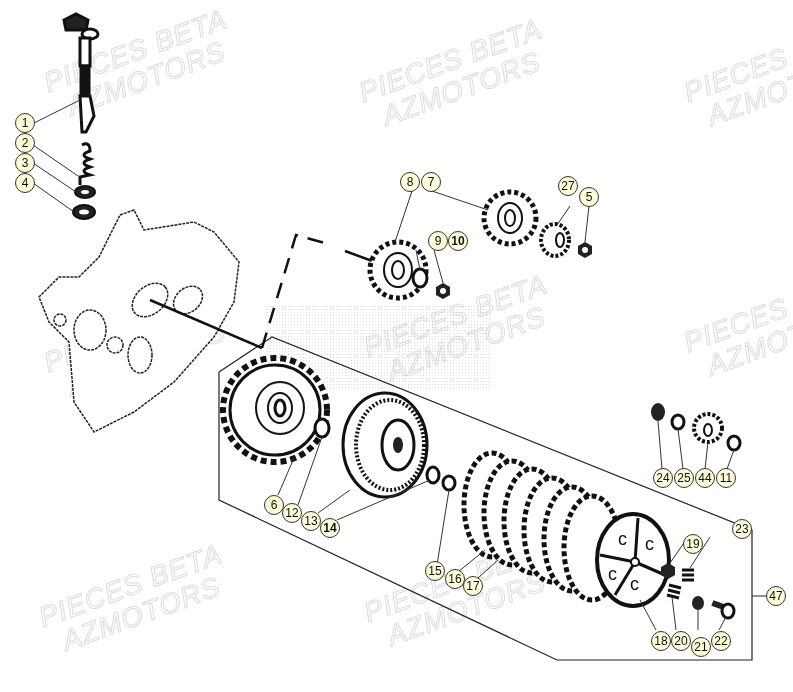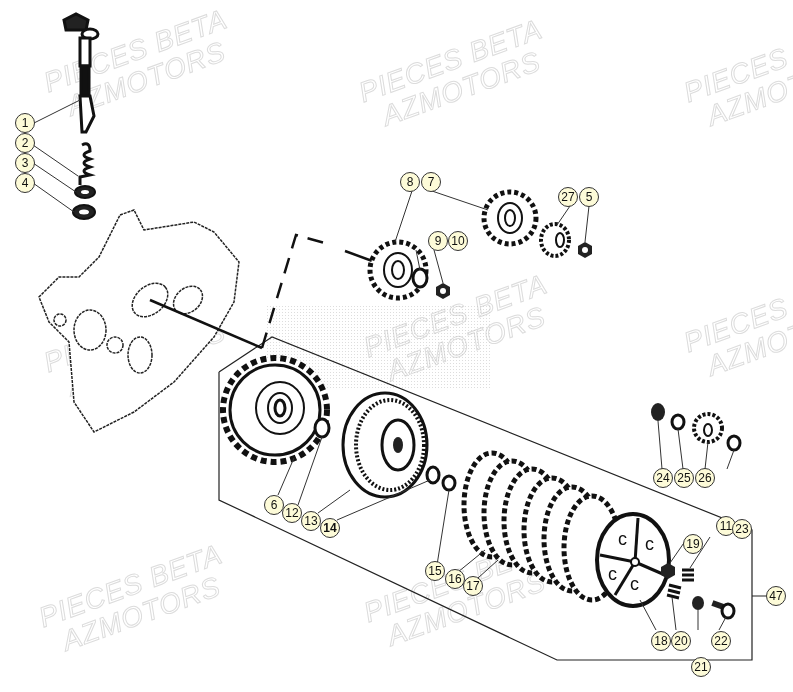--- a/index.html
+++ b/index.html
@@ -210,34 +210,34 @@
     <line x1="710" y1="537" x2="690" y2="568"></line>
   </g>
 </svg>
 
 <div class="callout" style="left:15px;top:113px;">1</div>
 <div class="callout" style="left:15px;top:133px;">2</div>
 <div class="callout" style="left:15px;top:153px;">3</div>
 <div class="callout" style="left:15px;top:173px;">4</div>
 <div class="callout" style="left:400px;top:172px;">8</div>
 <div class="callout" style="left:421px;top:172px;">7</div>
-<div class="callout" style="left:558px;top:187px;">27</div>
+<div class="callout" style="left:558px;top:176px;">27</div>
 <div class="callout" style="left:579px;top:187px;">5</div>
 <div class="callout" style="left:428px;top:231px;">9</div>
-<div class="callout" style="left:448px;top:231px;">10</div>
+<div class="callout" style="left:448px;top:231px;font-weight:bold;">10</div>
 <div class="callout" style="left:653px;top:468px;">24</div>
 <div class="callout" style="left:674px;top:468px;">25</div>
-<div class="callout" style="left:695px;top:468px;">26</div>
-<div class="callout" style="left:716px;top:468px;margin-top:48px;">11</div>
+<div class="callout" style="left:695px;top:468px;">44</div>
+<div class="callout" style="left:716px;top:468px;">11</div>
 <div class="callout" style="left:264px;top:495px;">6</div>
 <div class="callout" style="left:282px;top:503px;">12</div>
 <div class="callout" style="left:301px;top:511px;">13</div>
 <div class="callout" style="left:320px;top:518px;font-weight:bold;">14</div>
 <div class="callout" style="left:425px;top:561px;">15</div>
 <div class="callout" style="left:445px;top:569px;">16</div>
 <div class="callout" style="left:463px;top:576px;">17</div>
 <div class="callout" style="left:683px;top:534px;">19</div>
 <div class="callout" style="left:704px;top:519px;margin-left:28px;">23</div>
 <div class="callout" style="left:766px;top:586px;">47</div>
 <div class="callout" style="left:651px;top:631px;">18</div>
 <div class="callout" style="left:671px;top:631px;text-align:center;">20</div>
-<div class="callout" style="left:691px;top:657px;">21</div>
+<div class="callout" style="left:691px;top:637px;">21</div>
 <div class="callout" style="left:711px;top:631px;">22</div>
 
 </body></html>

